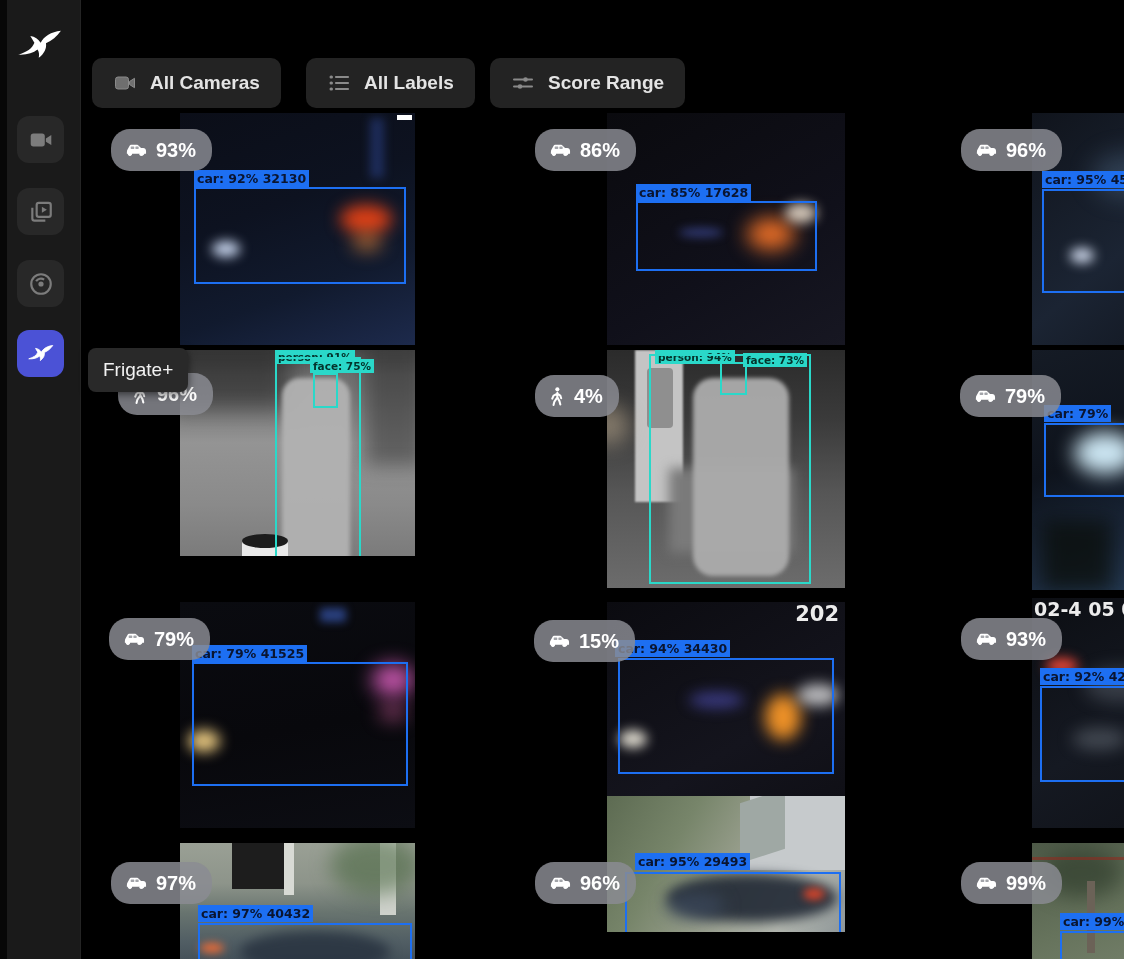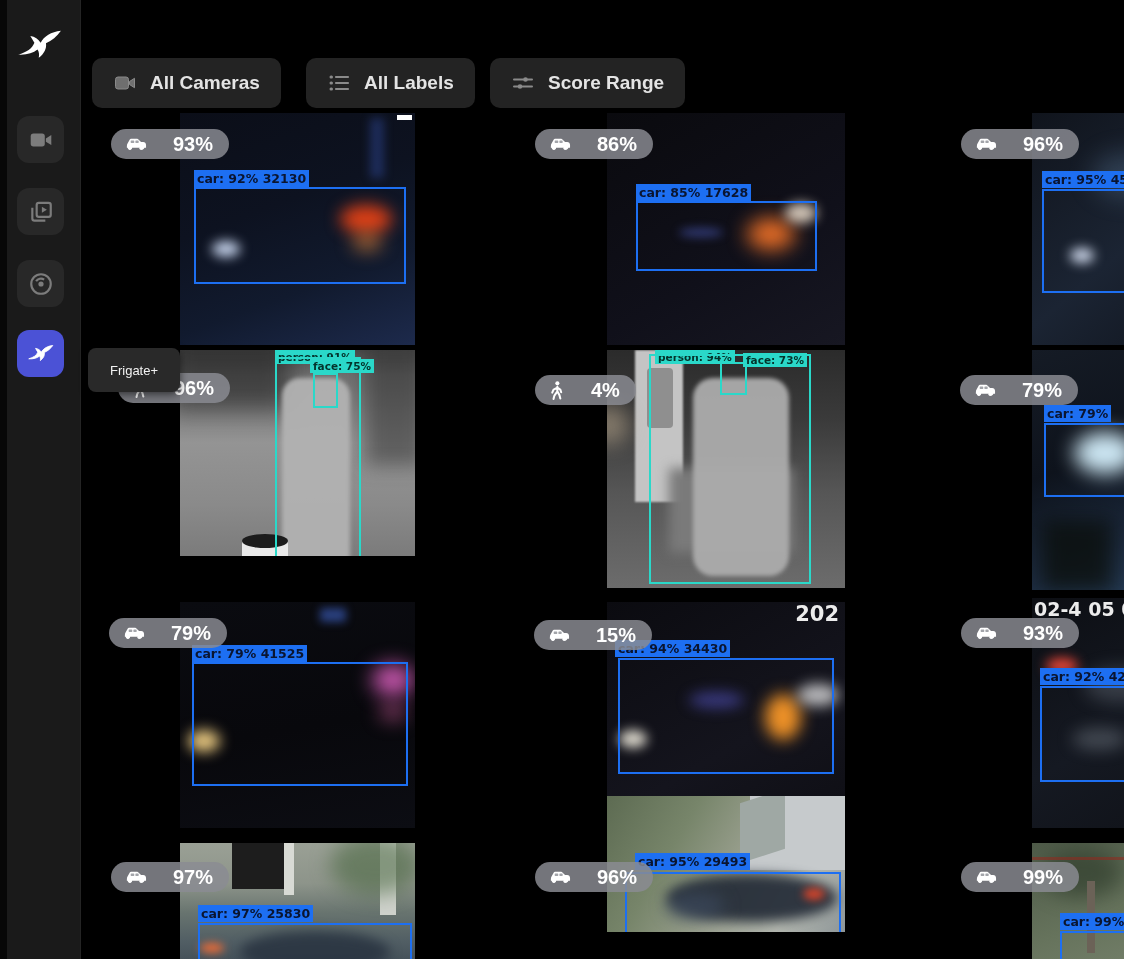--- a/index.html
+++ b/index.html
@@ -8,43 +8,43 @@
   .sidebar{position:absolute;left:0;top:0;bottom:0;width:80px;background:#1a1a1a;
     border-right:1px solid #242424;z-index:30;}
   .sidebar::before{content:"";position:absolute;left:0;top:0;bottom:0;width:7px;background:#070707;}
   .logo{position:absolute;left:15px;top:20px;width:50px;height:52px;}
   .navbtn{position:absolute;left:17px;width:47px;height:47px;border-radius:12px;background:#282828;
     display:flex;align-items:center;justify-content:center;cursor:pointer;}
   .navbtn svg{stroke:#7c7c7c;fill:none;}
   .navbtn.active{background:#4b52d6;}
   .navbtn.active svg{stroke:#fff;}
   
-  .tooltip{position:absolute;left:88px;top:348px;height:44px;padding:0 22px;background:#292929;
-    border-radius:8px;color:#f2f2f2;font-size:13px;display:flex;align-items:center;z-index:40;
+  .tooltip{position:absolute;left:88px;top:348px;height:44px;padding:0 15px;background:#292929;
+    border-radius:8px;color:#f2f2f2;font-size:19px;display:flex;align-items:center;z-index:40;
     box-shadow:0 2px 8px rgba(0,0,0,.6);}
   
   .filterbtn{position:absolute;top:31px;height:50px;display:flex;align-items:center;gap:13px;
     padding:0 21px;background:#232323;border-radius:10px;color:#e4e4e4;font-size:19px;
     font-weight:700;cursor:pointer;z-index:10;margin-top:27px;}
   .filterbtn svg{stroke:#8a8a8a;fill:none;}
   
   .tile{position:absolute;overflow:hidden;background:#05060a;cursor:pointer;z-index:1;}
   .scene{position:absolute;inset:0;}
   .glow{position:absolute;border-radius:50%;}
   .bbox{position:absolute;border:2px solid #1d6ff2;}
   .bbox.teal{border-color:#2ad8c9;}
   .blabel{position:absolute;background:#1d6ff2;color:#0a1530;font-weight:700;font-size:12.5px;
     line-height:17px;padding:0 3px;white-space:nowrap;font-family:"DejaVu Sans",sans-serif;}
   .blabel.teal{background:#2ad8c9;color:#04332c;}
   .blabel.sm{font-size:10.5px;line-height:14px;}
   .ts{position:absolute;color:rgba(255,255,255,.92);font-weight:700;white-space:nowrap;
     font-family:"DejaVu Sans",sans-serif;}
   
-  .badge{position:absolute;height:30px;border-radius:19px;background:rgba(138,140,146,.84);
-    color:#fff;display:flex;align-items:center;gap:26px;padding:0 16px 0 13px;font-size:20px;
+  .badge{position:absolute;height:42px;border-radius:19px;background:rgba(138,140,146,.84);
+    color:#fff;display:flex;align-items:center;gap:9px;padding:0 16px 0 13px;font-size:20px;
     font-weight:600;z-index:5;}
 </style>
 </head>
 <body>
 
 <nav class="sidebar">
   <svg class="logo" viewBox="0 0 32 32">
     <path fill="#fff" d="M2 21.5c5.5-1.6 9-3.9 10.4-7.6l-2.6-4.3c3 .4 5.1 1.9 6.6 4.3 2.1-3.9 6.7-7 13-7.6-2.6 3.7-5.8 6.3-9.6 7.9.6 3.1-.9 6.6-4.6 9.3.4-2.1.2-3.8-.8-5.2-2.9 2.4-7 3.5-12.4 3.2z"></path>
   </svg>
 
@@ -206,21 +206,21 @@
 
 <div class="tile" style="left:180px;top:843px;width:235px;height:116px">
   <div class="scene" style="background:linear-gradient(180deg,#9aa095 0%,#8d948a 35%,#68746f 60%,#515e64 85%,#46525a 100%);">
     <div style="position:absolute;left:52px;top:0;width:52px;height:46px;background:#1d1d1d;"></div>
     <div style="position:absolute;left:104px;top:0;width:10px;height:52px;background:#d8dad4;"></div>
     <div style="position:absolute;left:200px;top:0;width:16px;height:72px;background:#cfd2cc;"></div>
     <div class="glow" style="left:150px;top:-8px;width:90px;height:60px;background:rgba(70,100,60,.55);filter:blur(10px);"></div>
     <div class="glow" style="left:60px;top:88px;width:150px;height:42px;background:rgba(40,50,64,.85);filter:blur(6px);"></div>
     <div class="glow" style="left:20px;top:100px;width:24px;height:10px;background:rgba(255,110,50,.9);filter:blur(4px);"></div>
   </div>
-  <div class="blabel" style="left:18px;top:62px">car: 97% 25830</div>
+  <div class="blabel" style="left:18px;top:62px">car: 97% 40432</div>
   <div class="bbox" style="left:18px;top:80px;width:210px;height:90px"></div>
 </div>
 
 <div class="tile" style="left:607px;top:796px;width:238px;height:136px">
   <div class="scene" style="background:linear-gradient(120deg,#5d6b52 0%,#77856a 30%,#9aa08f 55%,#b4b8b0 78%,#8e9698 100%);">
     <div style="position:absolute;right:0;top:0;width:95px;height:74px;background:#c6cacc;"></div>
     <div style="position:absolute;right:60px;top:0;width:45px;height:60px;background:#9fa8a4;transform:skewY(-18deg);"></div>
     <div class="glow" style="left:60px;top:78px;width:170px;height:48px;background:rgba(32,40,52,.9);filter:blur(6px);"></div>
     <div class="glow" style="left:196px;top:92px;width:22px;height:12px;background:rgba(235,70,40,.9);filter:blur(4px);"></div>
     <div class="glow" style="left:58px;top:96px;width:60px;height:28px;background:rgba(60,72,92,.7);filter:blur(8px);"></div>

